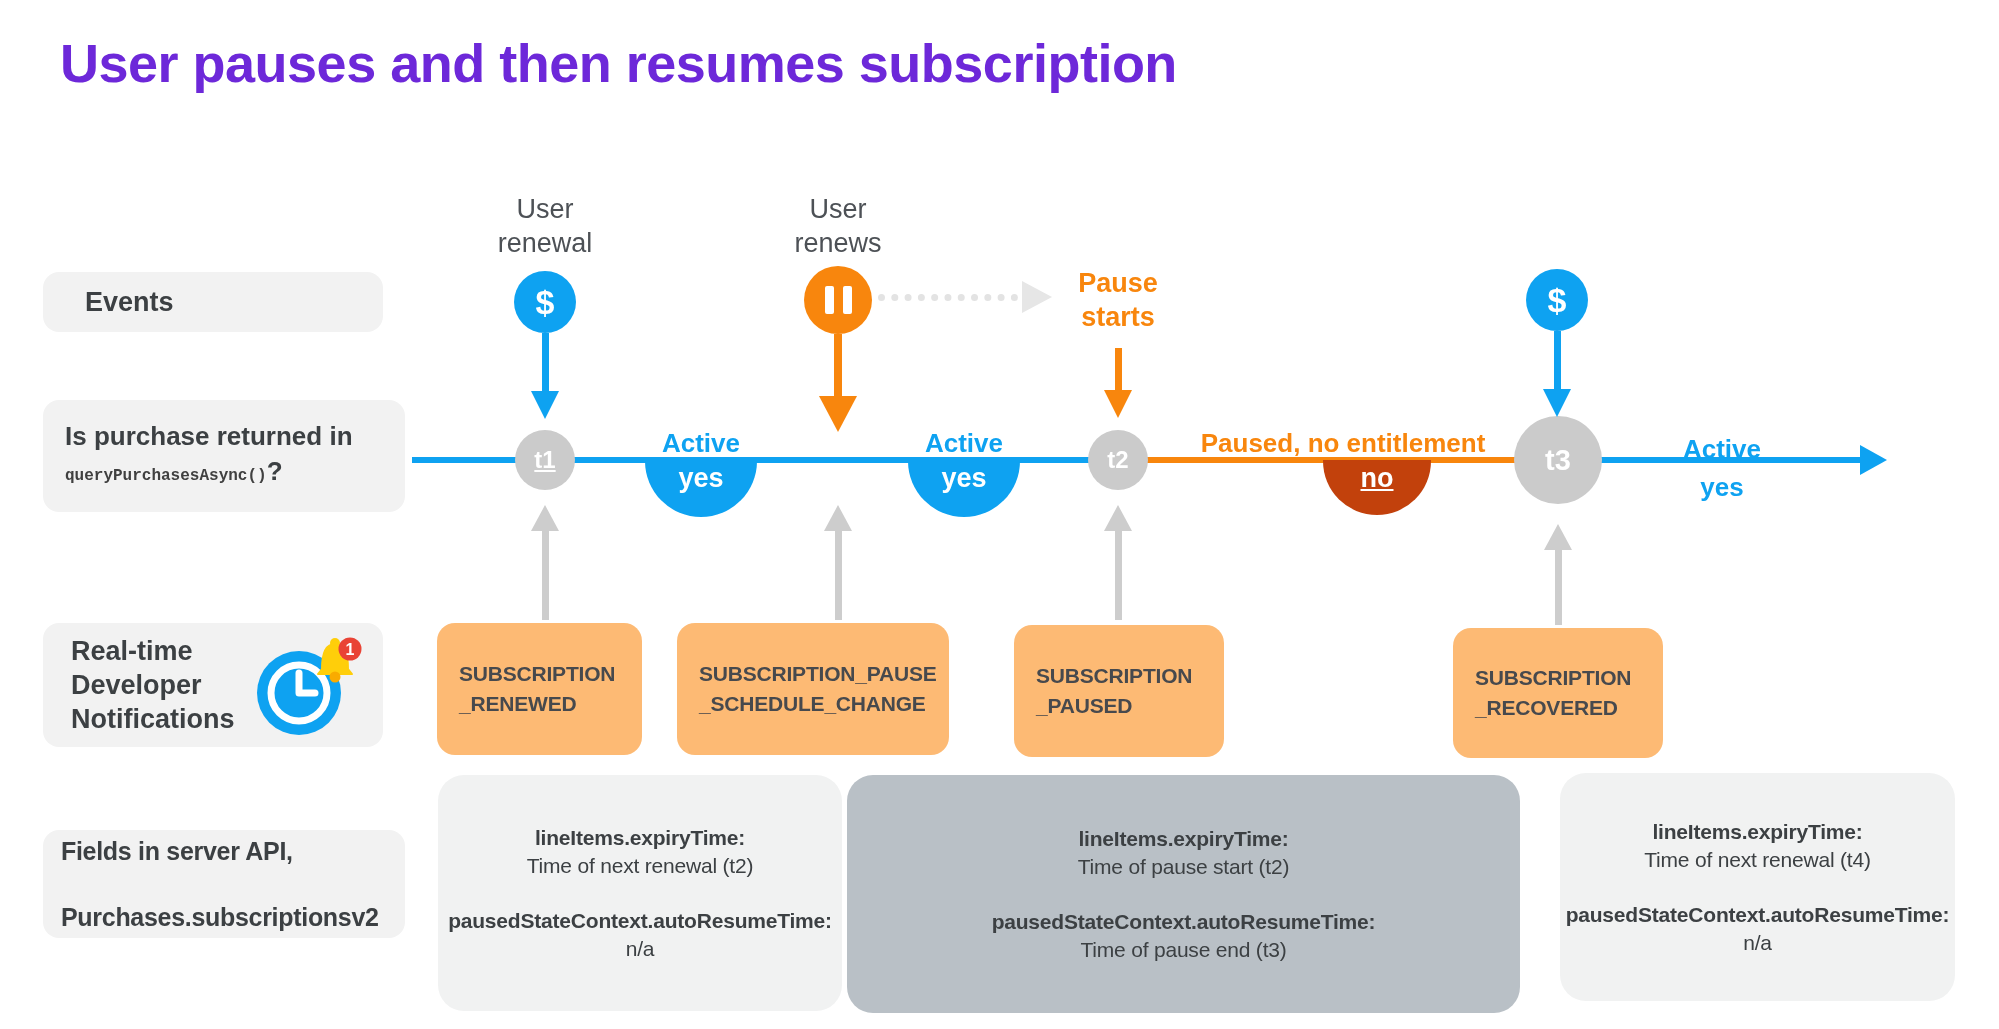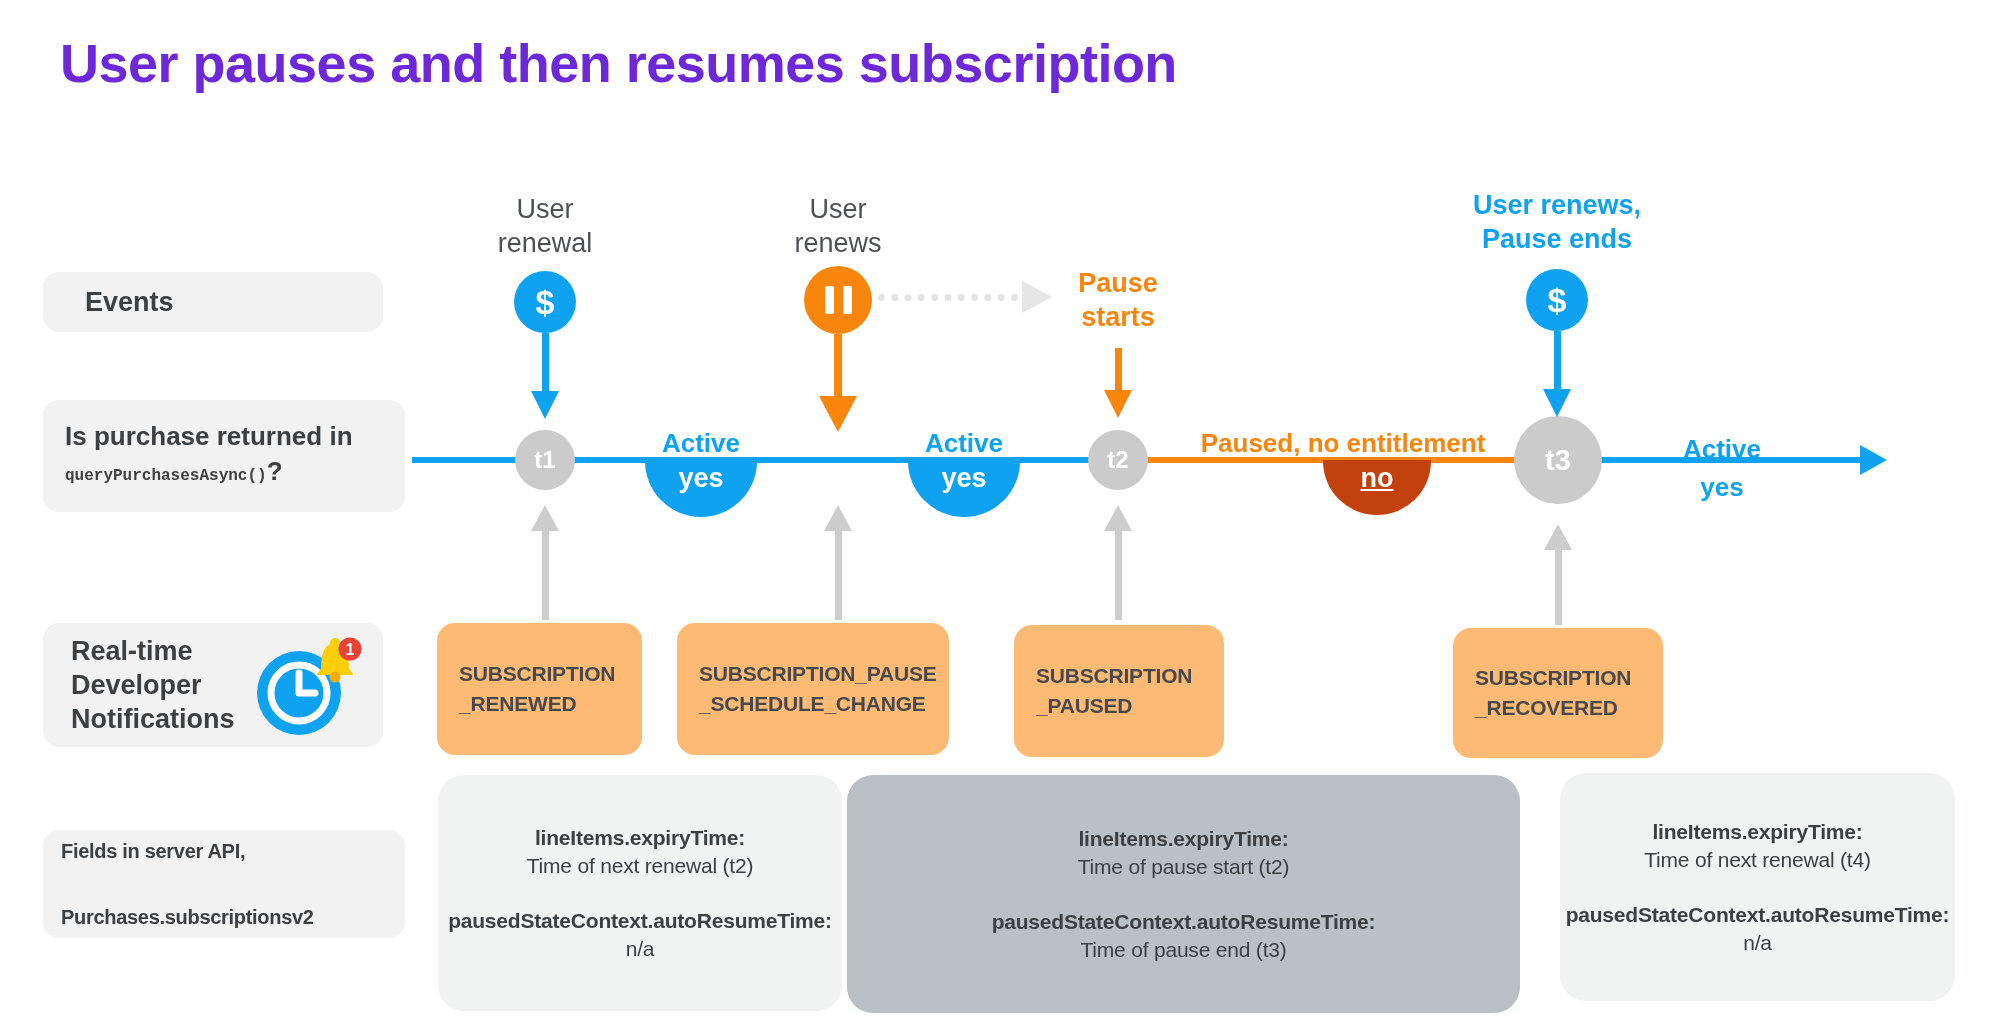--- a/index.html
+++ b/index.html
@@ -9,37 +9,37 @@
          color:#6d28d9;letter-spacing:-0.5px;}
 
   
   .lbox{position:absolute;background:#F2F2F2;border-radius:16px;color:#3C4043;font-weight:bold;box-sizing:border-box;}
   #events-box{left:43px;top:272px;width:340px;height:60px;font-size:27px;display:flex;align-items:center;padding-left:42px;}
   #purchase-box{left:43px;top:400px;width:362px;height:112px;font-size:26px;line-height:35px;
                 display:flex;flex-direction:column;justify-content:center;padding-left:22px;}
   .code{font-family:"Liberation Mono","DejaVu Sans Mono",monospace;color:#404040;font-weight:bold;font-size:16px;}
   #rtdn-box{left:43px;top:623px;width:340px;height:124px;font-size:27px;line-height:34px;
             display:flex;align-items:center;padding-left:28px;}
-  #fields-box{left:43px;top:830px;width:362px;height:108px;font-size:20px;line-height:33px;letter-spacing:-0.3px;
+  #fields-box{left:43px;top:830px;width:362px;height:108px;font-size:25px;line-height:33px;letter-spacing:-0.3px;
               display:flex;flex-direction:column;justify-content:center;padding-left:18px;gap:33px;}
   #rtdn-icon{position:absolute;left:247px;top:633px;}
 
   
   .seg{position:absolute;top:457px;height:6px;}
   .seg-blue{background:#0EA2F1;}
   .seg-orange{background:#F8860D;}
   #seg1{left:412px;width:706px;}
   #seg2{left:1118px;width:440px;}
   #seg3{left:1558px;width:306px;}
   #tl-arrowhead{position:absolute;left:1860px;top:445px;width:0;height:0;
     border-top:15px solid transparent;border-bottom:15px solid transparent;border-left:27px solid #0EA2F1;}
 
   .tmark{position:absolute;background:#CBCBCB;border-radius:50%;color:#fff;font-weight:bold;
          display:flex;align-items:center;justify-content:center;}
-  #t1{left:515px;top:430px;width:60px;height:60px;font-size:24px;}
+  #t1{left:515px;top:430px;width:60px;height:60px;font-size:24px;text-decoration:underline;}
   #t2{left:1088px;top:430px;width:60px;height:60px;font-size:24px;}
   #t3{left:1514px;top:416px;width:88px;height:88px;font-size:29px;}
 
   .evt-circle{position:absolute;border-radius:50%;display:flex;align-items:center;justify-content:center;
               color:#fff;font-weight:bold;}
   #dollar1{left:514px;top:271px;width:62px;height:62px;background:#0EA2F1;font-size:34px;}
   #dollar2{left:1526px;top:269px;width:62px;height:62px;background:#0EA2F1;font-size:34px;}
   #pausec{left:804px;top:266px;width:68px;height:68px;background:#F8860D;gap:9px;}
   .pbar{width:9px;height:28px;background:#fff;border-radius:2px;}
 
@@ -161,24 +161,20 @@
     <div>renewal</div>
   </div>
   <div class="evt-label" style="left:838px;top:192px;">
     <div>User</div>
     <div>renews</div>
   </div>
   <div class="evt-label" id="lbl-pausestarts" style="left:1118px;top:266px;">
     <div>Pause</div>
     <div>starts</div>
   </div>
-  <div class="evt-label" id="lbl-renews2" style="left:1557px;top:188px;">
-    <div>User renews,</div>
-    <div>Pause ends</div>
-  </div>
 
   <div class="evt-circle" id="dollar1">$</div>
   <div class="evt-circle" id="pausec">
     <div class="pbar"></div>
     <div class="pbar"></div>
   </div>
   <div class="evt-circle" id="dollar2">$</div>
 
   <div class="shaft" id="arr1-shaft"></div>
   <div class="head" id="arr1-head"></div>

